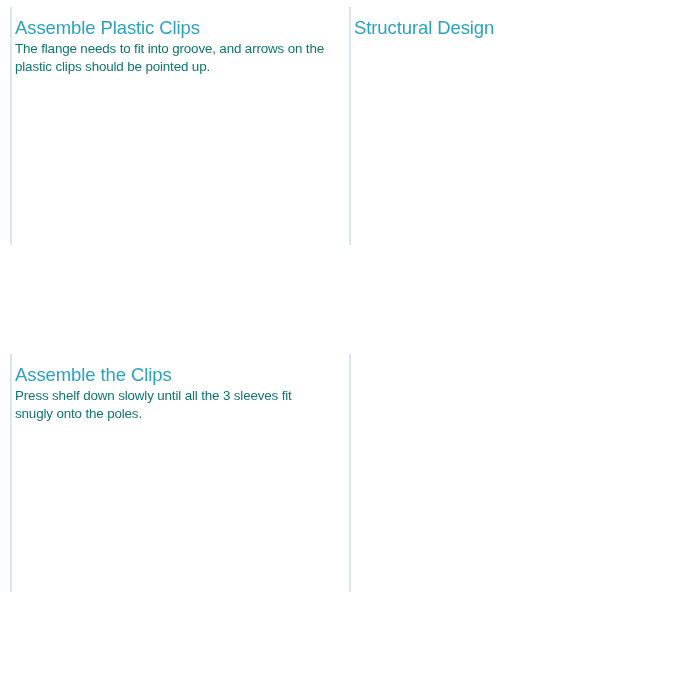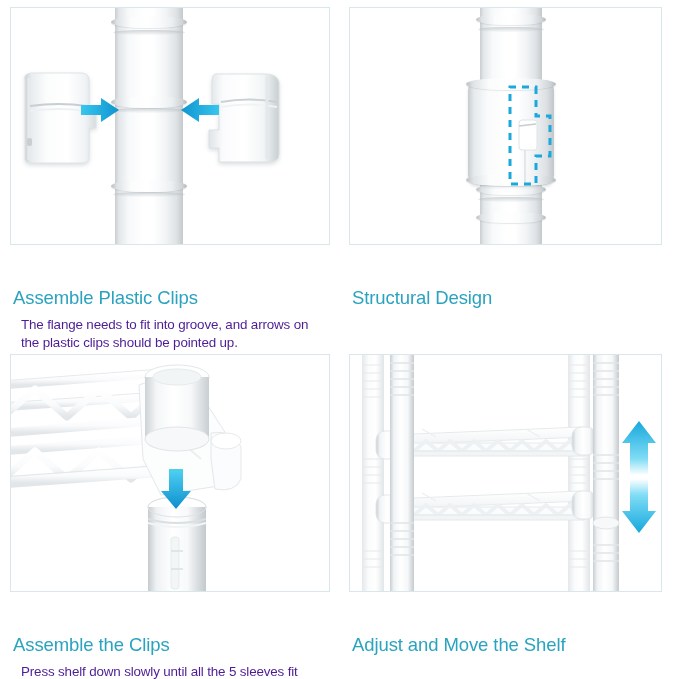--- a/index.html
+++ b/index.html
@@ -24,22 +24,21 @@
     display: grid;
     grid-template-columns: 340px 339px;
     grid-template-rows: 347px 332px;
   }
 
   .panel {
     position: relative;
     box-sizing: border-box;
     padding: 7px 10px 0 10px;
     display: flex;
-    flex-direction: column;
-    gap: 32px;
+    flex-direction: row;
   }
   .panel.col-right { padding-left: 9px; padding-right: 17px; }
 
   .figure-box {
     position: relative;
     box-sizing: border-box;
     border: 1px solid #dae7ea;
     background: #ffffff;
     height: 238px;
     overflow: hidden;
@@ -52,24 +51,24 @@
   .caption h3 {
     margin: 0 0 2px 0;
     font-size: 18.5px;
     font-weight: 400;
     letter-spacing: -0.1px;
     color: #2aa3bf;
     line-height: 1.15;
     white-space: nowrap;
   }
   .caption p {
-    margin: 8px;
+    margin: 0;
     font-size: 13.4px;
     line-height: 1.32;
-    color: #4c1d95;
+    color: #0f766e;
     letter-spacing: -0.15px;
   }
 
   
   .pole, .pole-seg {
     position: absolute;
     background:
       linear-gradient(to right,
         #c9cdd0 0%, #e3e7e9 6%, #f7f9fa 20%,
         #ffffff 42%, #ffffff 56%, #f2f4f6 74%,
@@ -345,21 +344,21 @@
             </linearGradient>
           </defs>
           <path d="M10,0 L24,0 L24,22 L32,22 L17,40 L2,22 L10,22 Z" fill="url(#arD)"></path>
         </svg>
       </div>
 
     </div>
 
     <div class="caption">
       <h3>Assemble the Clips</h3>
-      <p>Press shelf down slowly until all the 5 sleeves  fit snugly onto the poles.</p>
+      <p>Press shelf down slowly until all the 3 sleeves  fit snugly onto the poles.</p>
     </div>
   </div>
 
   <div class="panel col-right">
     <div class="figure-box">
       <svg class="p4-stage" width="320" height="238" viewBox="0 0 320 238">
         <defs>
           <linearGradient id="poleBack" x1="0" y1="0" x2="1" y2="0">
             <stop offset="0" stop-color="#dfe4e7"></stop>
             <stop offset="0.30" stop-color="#fafbfc"></stop>
@@ -485,17 +484,16 @@
         <g>
           <path d="M280,120 L280,88 L272,88 L289,66 L306,88 L298,88 L298,120 Z" fill="url(#upArrow)"></path>
         </g>
         <g>
           <path d="M280,124 L280,156 L272,156 L289,178 L306,156 L298,156 L298,124 Z" fill="url(#dnArrow)"></path>
         </g>
       </svg>
     </div>
 
     <div class="caption">
-      <h3>Adjust and Move the Shelf</h3>
     </div>
   </div>
 
 </div>
 
 </body></html>

